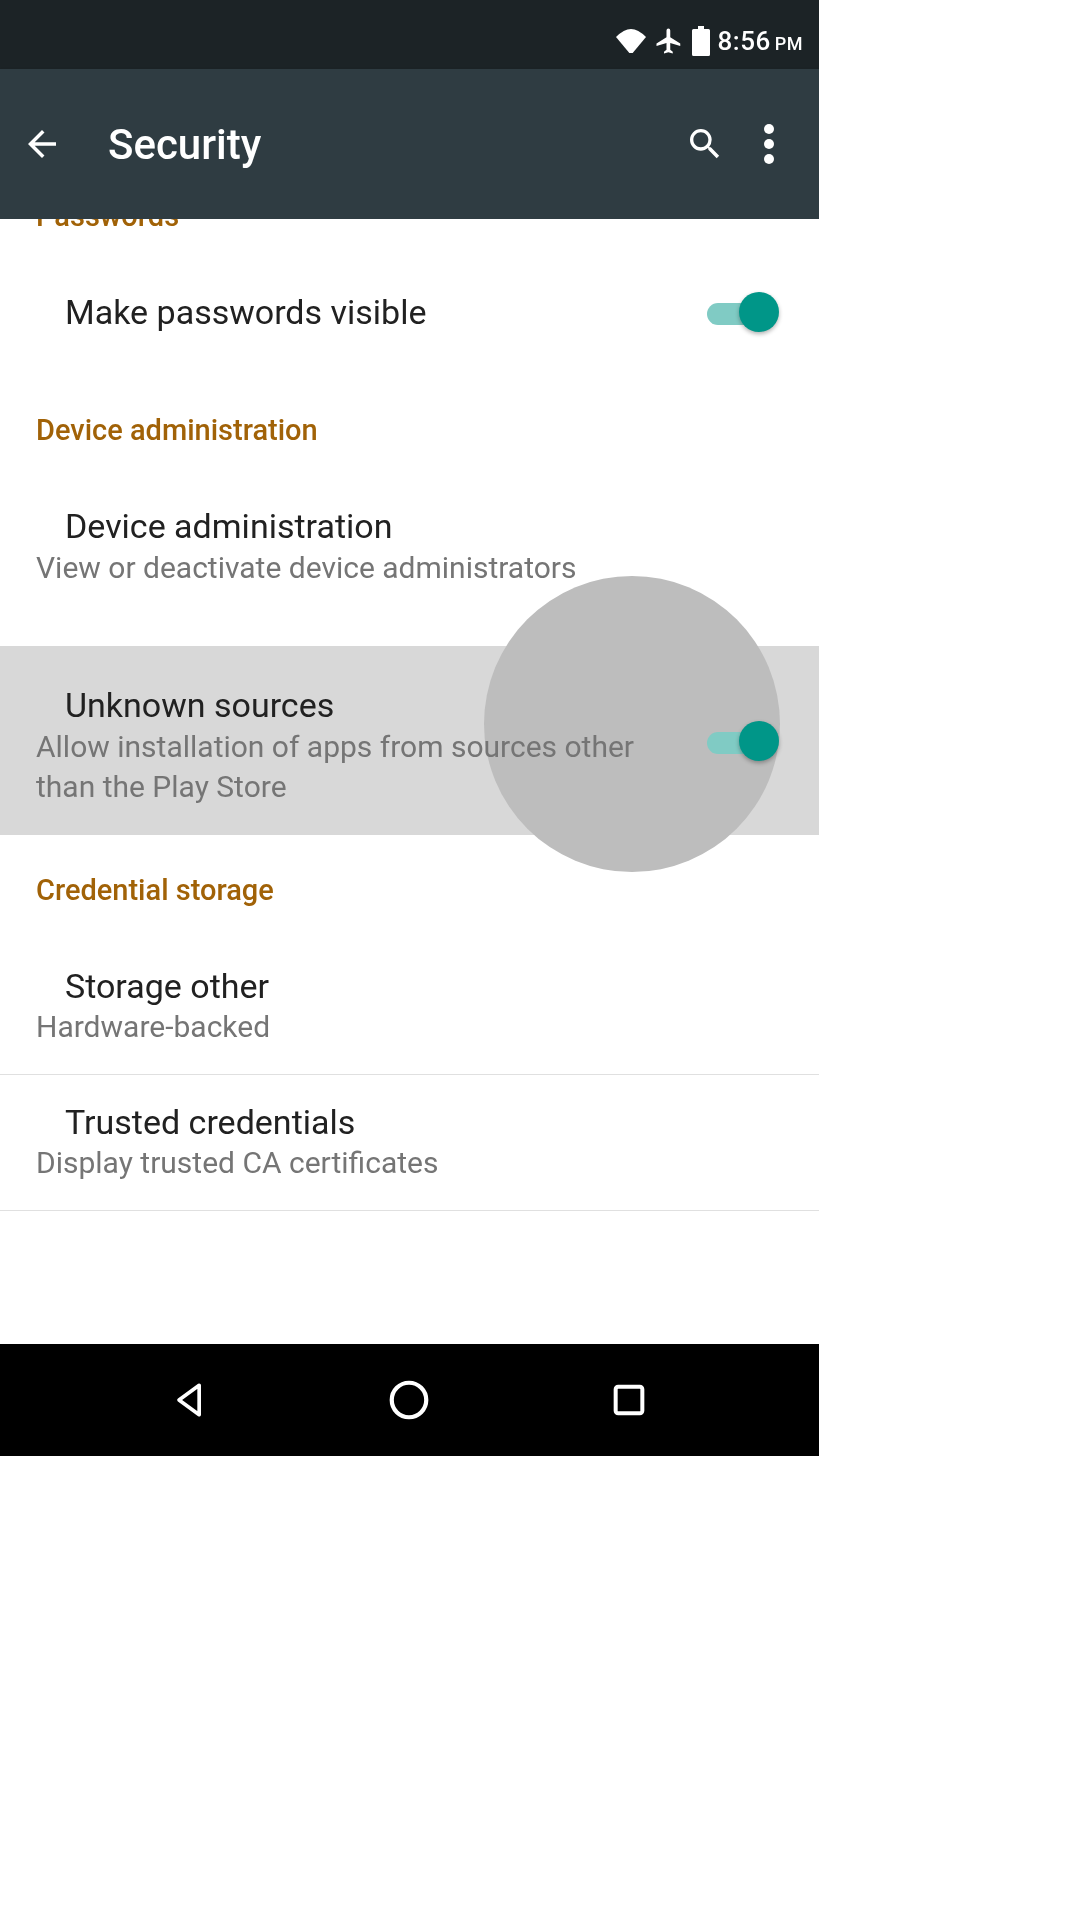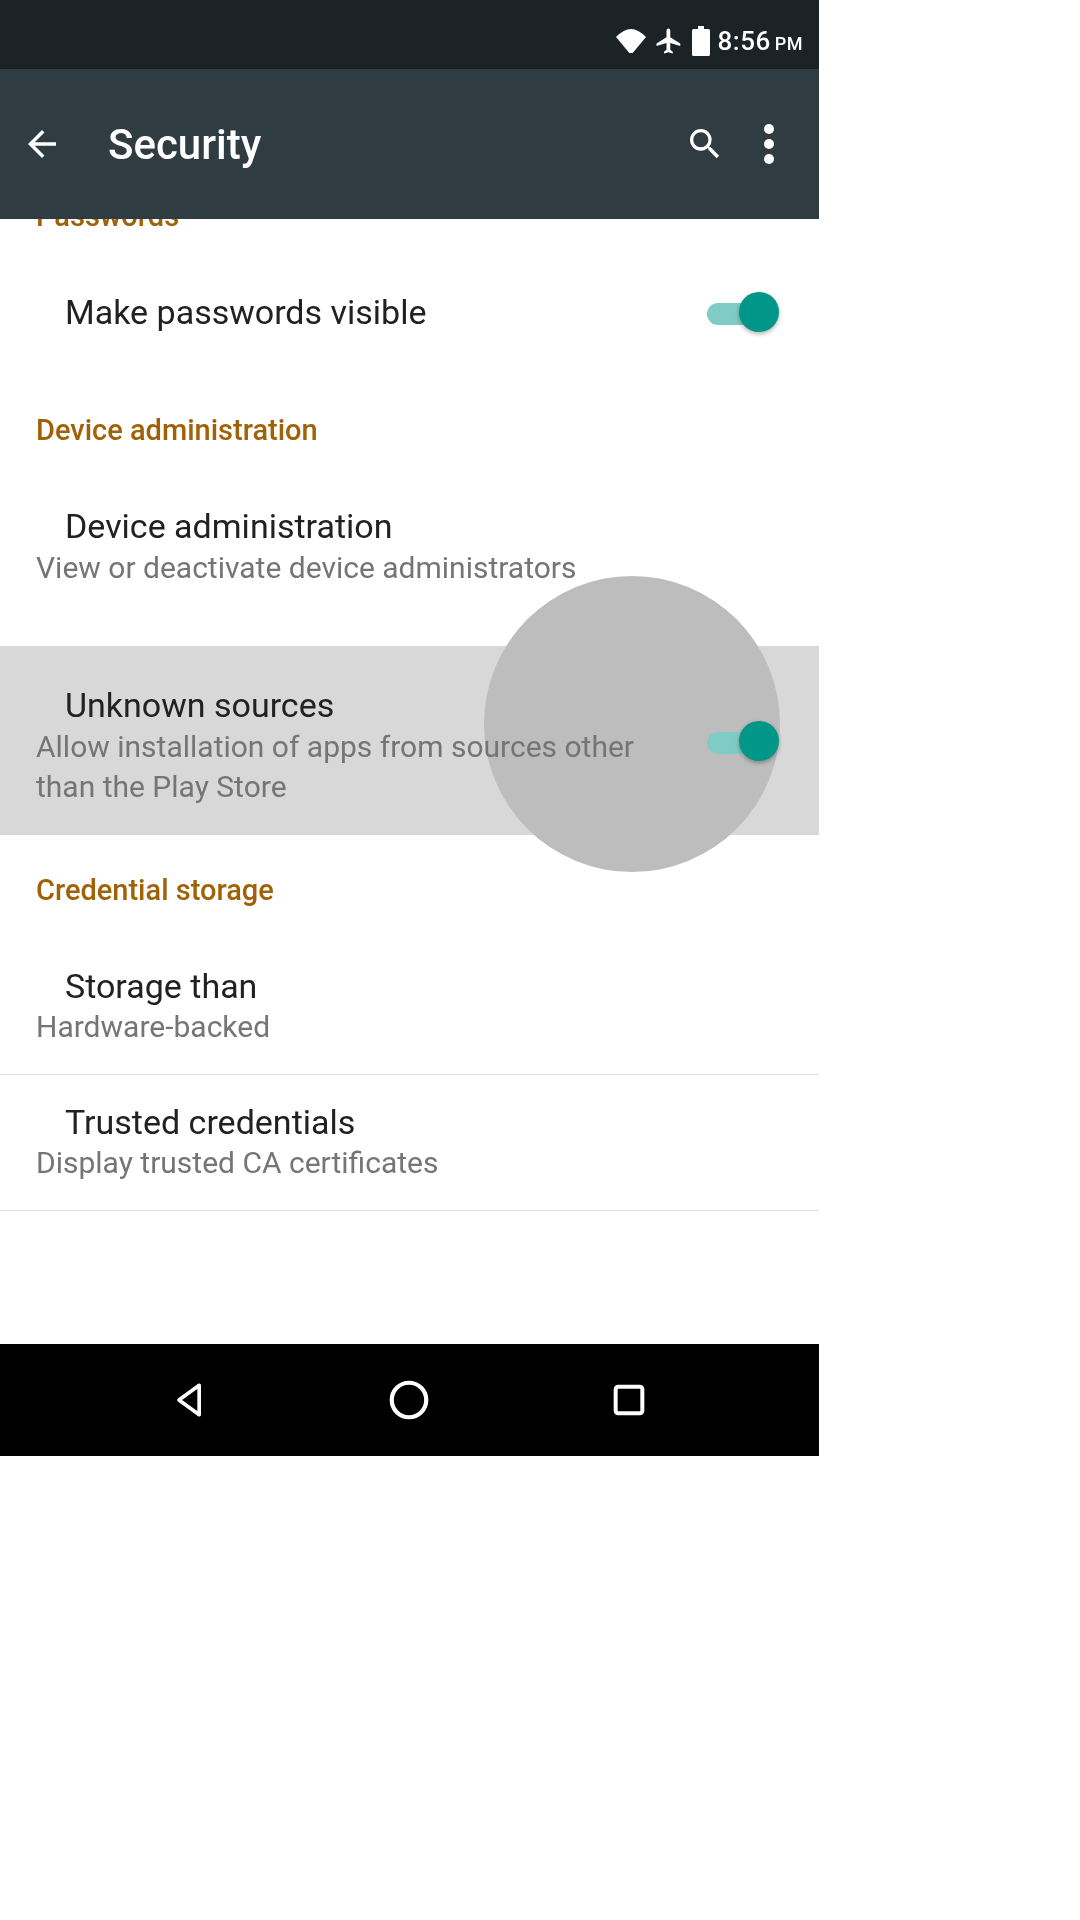--- a/index.html
+++ b/index.html
@@ -238,21 +238,21 @@
     </div>
   </div>
 
   <div class="gap-lg"></div>
 
   <div class="category">Credential storage</div>
 
   <div class="gap-md"></div>
 
   <div class="pref">
-    <div class="title">Storage than</div>
+    <div class="title">Storage other</div>
     <div class="summary">Hardware-backed</div>
   </div>
 
   <div class="divider"></div>
 
   <div class="pref">
     <div class="title">Trusted credentials</div>
     <div class="summary">Display trusted CA certificates</div>
   </div>
 

